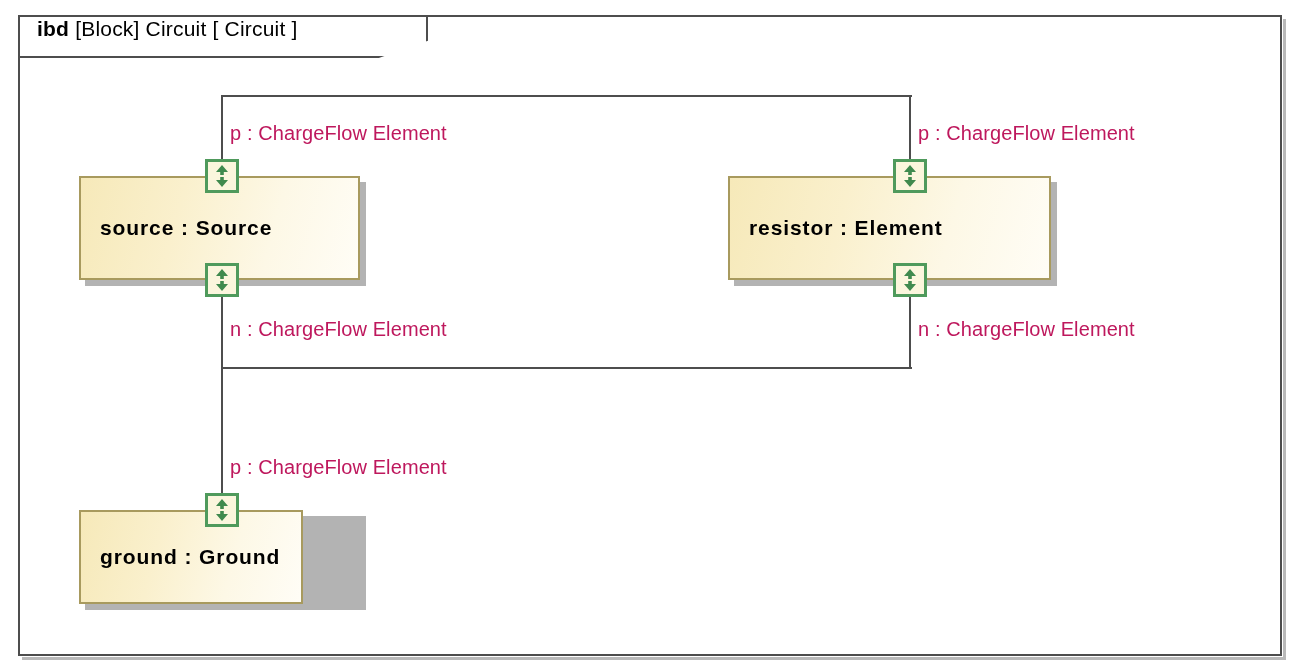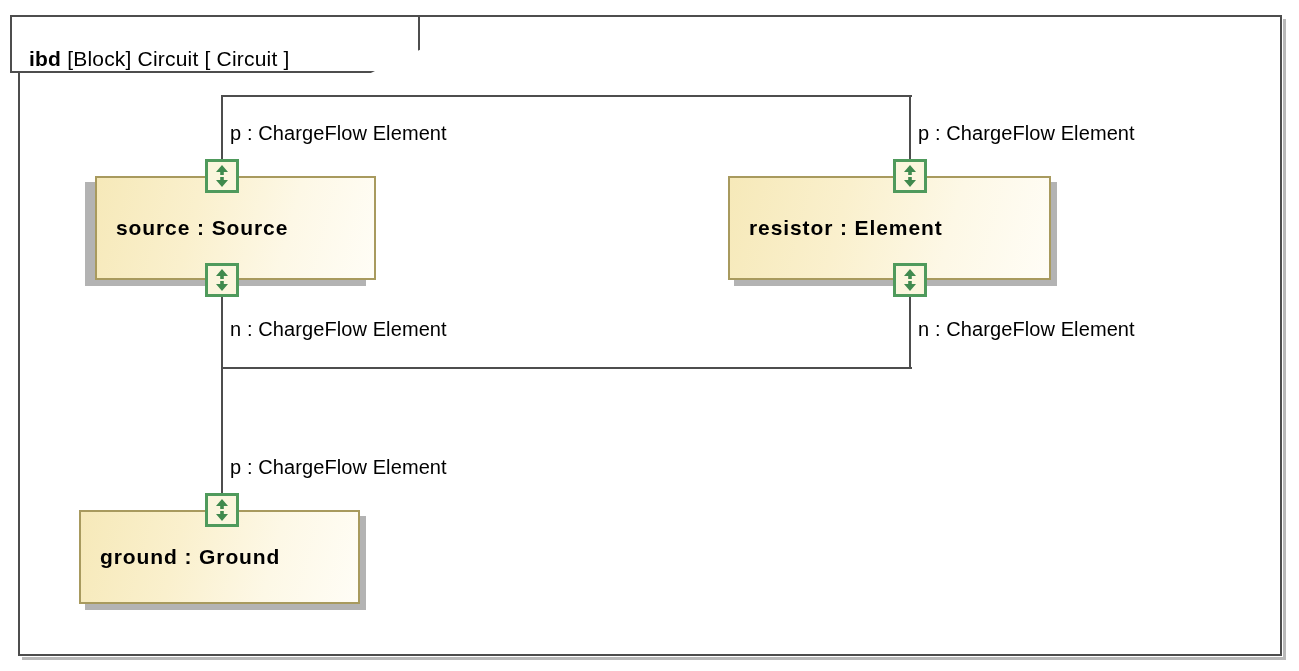--- a/index.html
+++ b/index.html
@@ -37,31 +37,31 @@
     height: 641px;
     border-right: 3px solid #b9b9b9;
     border-bottom: 3px solid #b9b9b9;
     box-sizing: border-box;
     pointer-events: none;
   }
 
   
   .frame-tab {
     position: absolute;
-    left: 10px;
+    left: 18px;
     top: 15px;
-    height: 58px;
+    height: 43px;
     width: 410px;
     background: #ffffff;
     border: 2px solid #4d4d4d;
     box-sizing: border-box;
     -webkit-clip-path: polygon(0 0, 100% 0, 100% 60%, 88% 100%, 0 100%);
     clip-path: polygon(0 0, 100% 0, 100% 60%, 88% 100%, 0 100%);
     display: flex;
-    align-items: flex-end;
+    align-items: flex-start;
     padding-left: 17px;
   }
   .frame-tab-text {
     font-size: 21px;
     color: #000000;
     white-space: nowrap;
     letter-spacing: 0.2px;
   }
   .frame-tab-text .kw {
     font-weight: bold;
@@ -112,21 +112,21 @@
     background: #4d4d4d;
     z-index: 2;
   }
   .conn.h { height: 2px; }
   .conn.v { width: 2px; }
 
   
   .port-label {
     position: absolute;
     font-size: 20px;
-    color: #000000;
+    color: #be185d;
     white-space: nowrap;
     z-index: 6;
     letter-spacing: 0.1px;
   }
 </style>
 </head>
 <body>
 
 <div id="canvas">
 
@@ -145,29 +145,29 @@
   <div class="conn v" style="left:221px; top:280px; height:89px;"></div>
   <div class="conn h" style="left:221px; top:367px; width:691px;"></div>
   <div class="conn v" style="left:909px; top:280px; height:89px;"></div>
 
   <div class="conn v" style="left:221px; top:367px; height:146px;"></div>
 
   <div class="block-shadow" style="left:85px; top:182px; width:281px; height:104px;"></div>
   <div class="block-shadow" style="left:734px; top:182px; width:323px; height:104px;"></div>
   <div class="block-shadow" style="left:85px; top:516px; width:281px; height:94px;"></div>
 
-  <div class="block" style="left:79px; top:176px; width:281px; height:104px;margin-left:16px;">
+  <div class="block" style="left:79px; top:176px; width:281px; height:104px;">
     <span class="block-label">source : Source</span>
   </div>
 
   <div class="block" style="left:728px; top:176px; width:323px; height:104px;">
     <span class="block-label">resistor : Element</span>
   </div>
 
-  <div class="block" style="left:79px; top:510px; width:281px; height:94px;">
+  <div class="block" style="left:79px; top:510px; width:224px; height:94px;">
     <span class="block-label">ground : Ground</span>
   </div>
 
   <div class="port" style="left:205px; top:159px;">
     <span>
       <svg width="22" height="26" viewBox="0 0 22 26" aria-hidden="true">
         <path d="M11 2 L5 9 L9.2 9 L9.2 12 L12.8 12 L12.8 9 L17 9 Z" fill="#3f8a4e"></path>
         <path d="M11 24 L5 17 L9.2 17 L9.2 14 L12.8 14 L12.8 17 L17 17 Z" fill="#3f8a4e"></path>
       </svg>
     </span>

